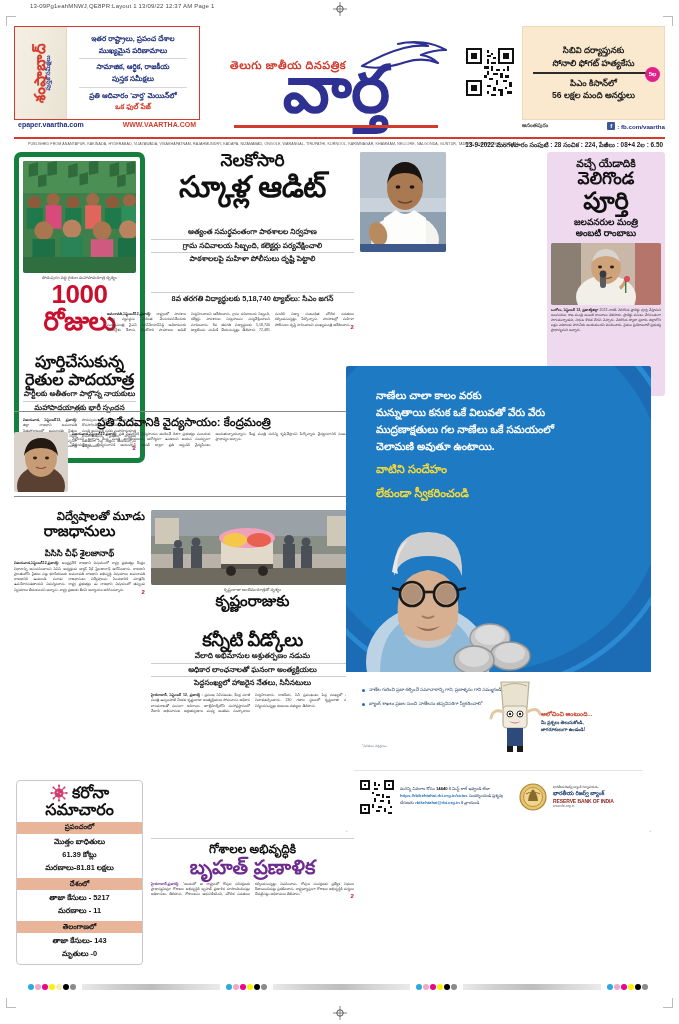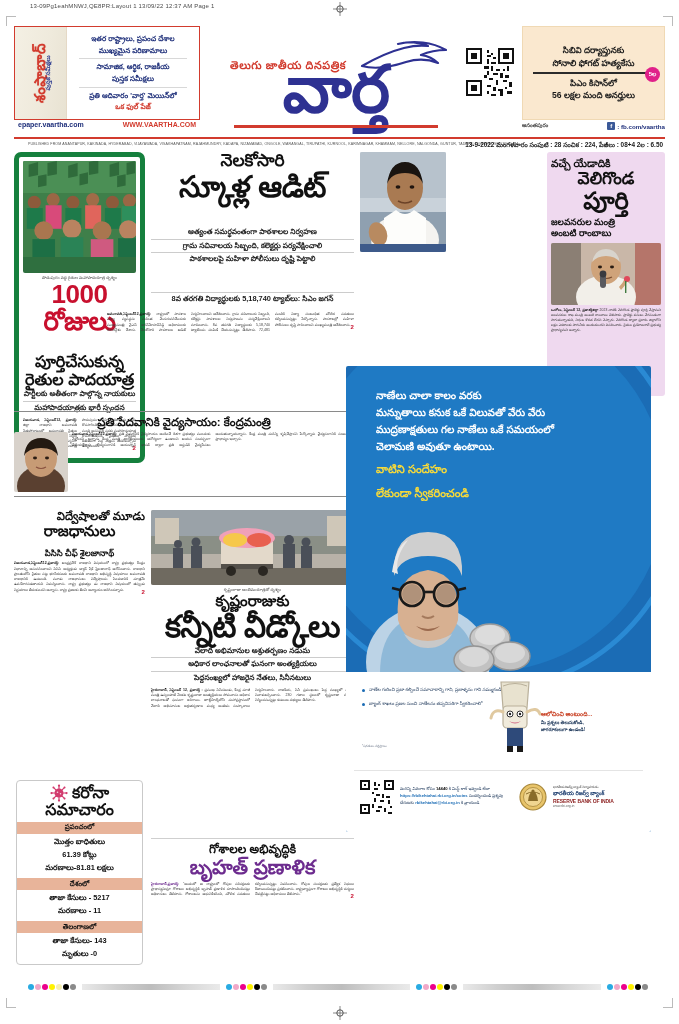--- a/index.html
+++ b/index.html
@@ -170,21 +170,21 @@
   .lead-photo { height:112px; background:#2f6f3f; }
   .crowd { position:absolute; inset:0; }
 
   
   .lead-hl1 { font-size:17px; font-weight:bold; color:#111; text-align:center; line-height:1.1; }
   .lead-hl2 { font-size:30px; font-weight:bold; color:#111; text-align:center; line-height:1.08; letter-spacing:-.5px; }
   .cm-photo { width:86px; height:100px; border-radius:2px; overflow:hidden; position:relative; background:#cfd6dd; }
 
   
   .purple-box { background:#efd9ef; border-radius:3px; padding:5px 4px; }
-  .purple-hl-s { font-size:10.5px; font-weight:bold; color:#111; text-align:left; line-height:1.2; }
+  .purple-hl-s { font-size:10.5px; font-weight:bold; color:#111; text-align:center; line-height:1.2; }
   .purple-hl-l { font-size:17px; font-weight:bold; color:#111; text-align:center; line-height:1.08; }
   .purple-hl-xl{ font-size:24px; font-weight:bold; color:#111; text-align:center; line-height:1.05; }
 
   
   .corona-box { border:1px solid #c9c9c9; border-radius:4px; overflow:hidden; }
   .corona-title { display:flex; align-items:center; justify-content:center; gap:4px; padding:3px 0 0; }
   .corona-title .t { font-size:16px; font-weight:bold; color:#111; line-height:1.05; text-align:center; }
   .corona-band {
     background:#e8b49a; text-align:center; font-size:7px;
     font-weight:bold; color:#111; padding:1.5px 0; margin-top:3px;
@@ -586,21 +586,21 @@
               <circle cx="155" cy="32" r="4.5"></circle>
             <rect x="40" y="36" width="11" height="22"></rect>
               <circle cx="45" cy="32" r="4.5"></circle>
             <rect x="22" y="38" width="10" height="20"></rect>
               <circle cx="27" cy="34" r="4"></circle>
           </g>
         </svg>
       </div>
       <div class="cap">కృష్ణంరాజు అంతిమయాత్రతో దృశ్యం</div>
       <div class="hl-blk" style="font-size:15px;">కృష్ణంరాజుకు</div>
-      <div class="hl-blk" style="font-size:31px;letter-spacing:-.5px;">కన్నీటి వీడ్కోలు</div>
+      <div class="hl-blk" style="font-size:18px;letter-spacing:-.5px;margin-top:20px;">కన్నీటి వీడ్కోలు</div>
       <div class="sub">వేలాది అభిమానుల అశ్రుతర్పణం నడుమ</div>
       <div class="sub">అధికార లాంఛనాలతో ఘనంగా అంత్యక్రియలు</div>
       <div class="sub">పెద్దసంఖ్యలో హాజరైన నేతలు, సినీనటులు</div>
       <div class="btxt two-col" style="margin-top:3px;height:110px;">
         <span class="byline">హైదరాబాద్, సెప్టెంబర్ 12, ప్రజాశక్తి :</span>
         <span>ప్రముఖ సినీనటుడు, కేంద్ర మాజీ మంత్రి ఉప్పలపాటి వెంకట కృష్ణంరాజు అంత్యక్రియలు సోమవారం అధికార లాంఛనాలతో ఘనంగా జరిగాయి. జూబ్లీహిల్స్‌లోని మహాప్రస్థానంలో వేలాది అభిమానుల అశ్రుతర్పణాల మధ్య అంతిమ సంస్కారాలు నిర్వహించారు. రాజకీయ, సినీ ప్రముఖులు పెద్ద సంఖ్యలో హాజరై నివాళులర్పించారు. 230 గజాల స్థలంలో కృష్ణంరాజు సమాధి నిర్మించనున్నట్లు కుటుంబ సభ్యులు తెలిపారు.</span>
         <span class="more">2</span>
       </div>
     </div>
 

